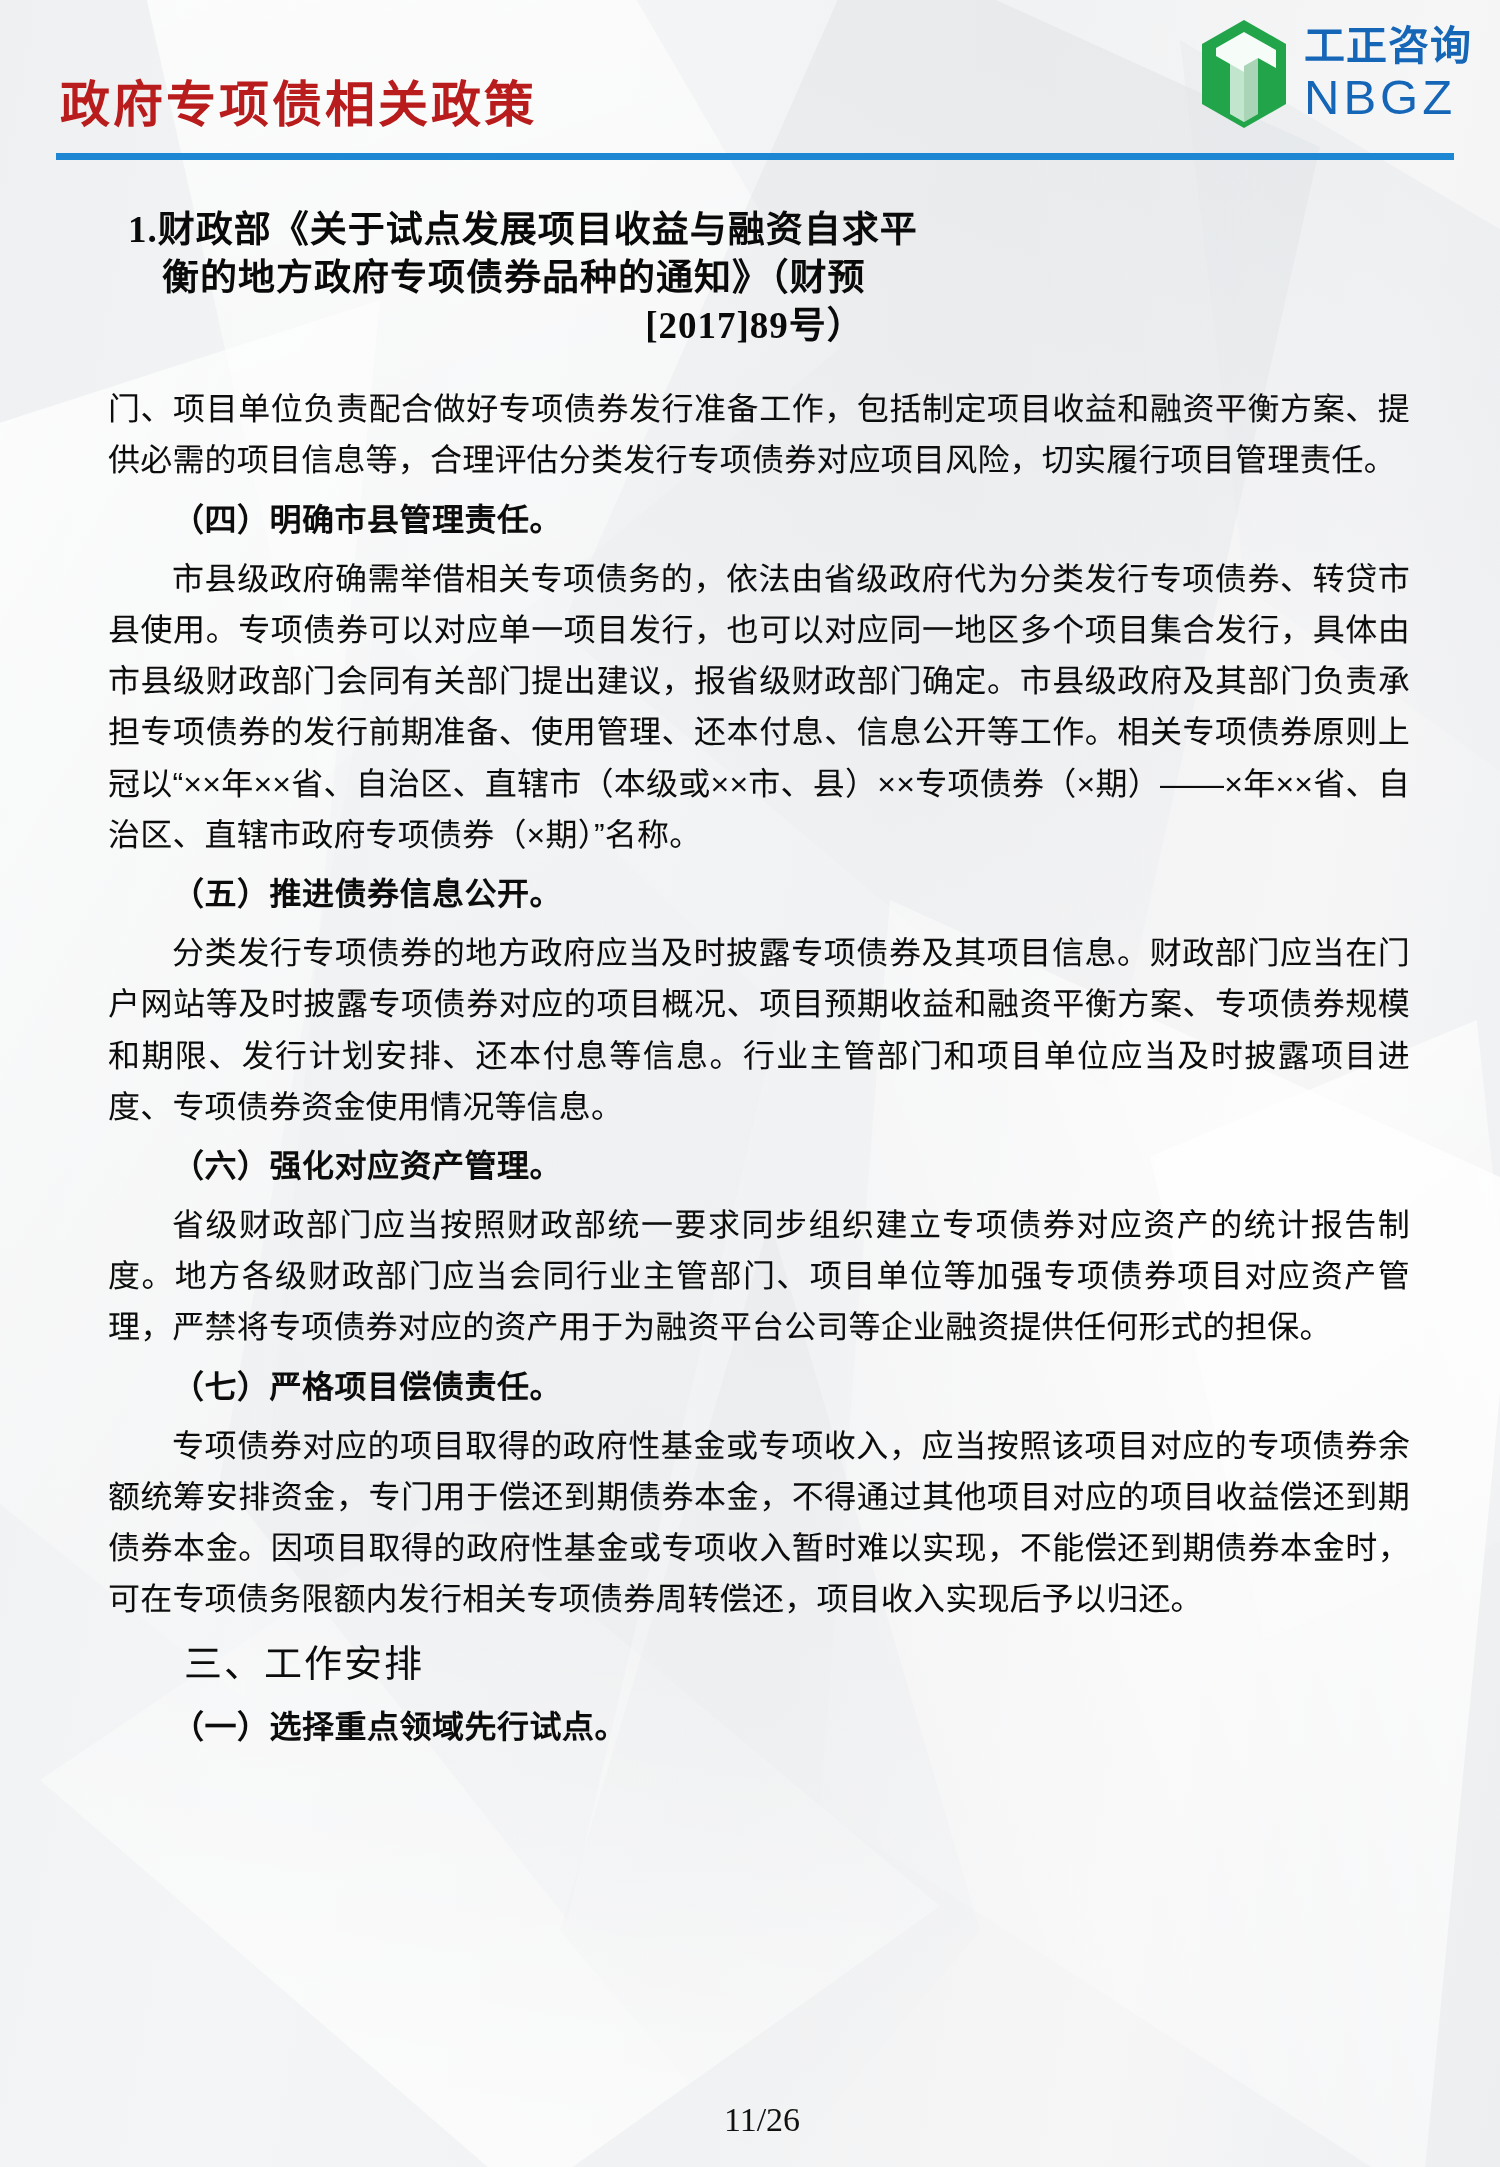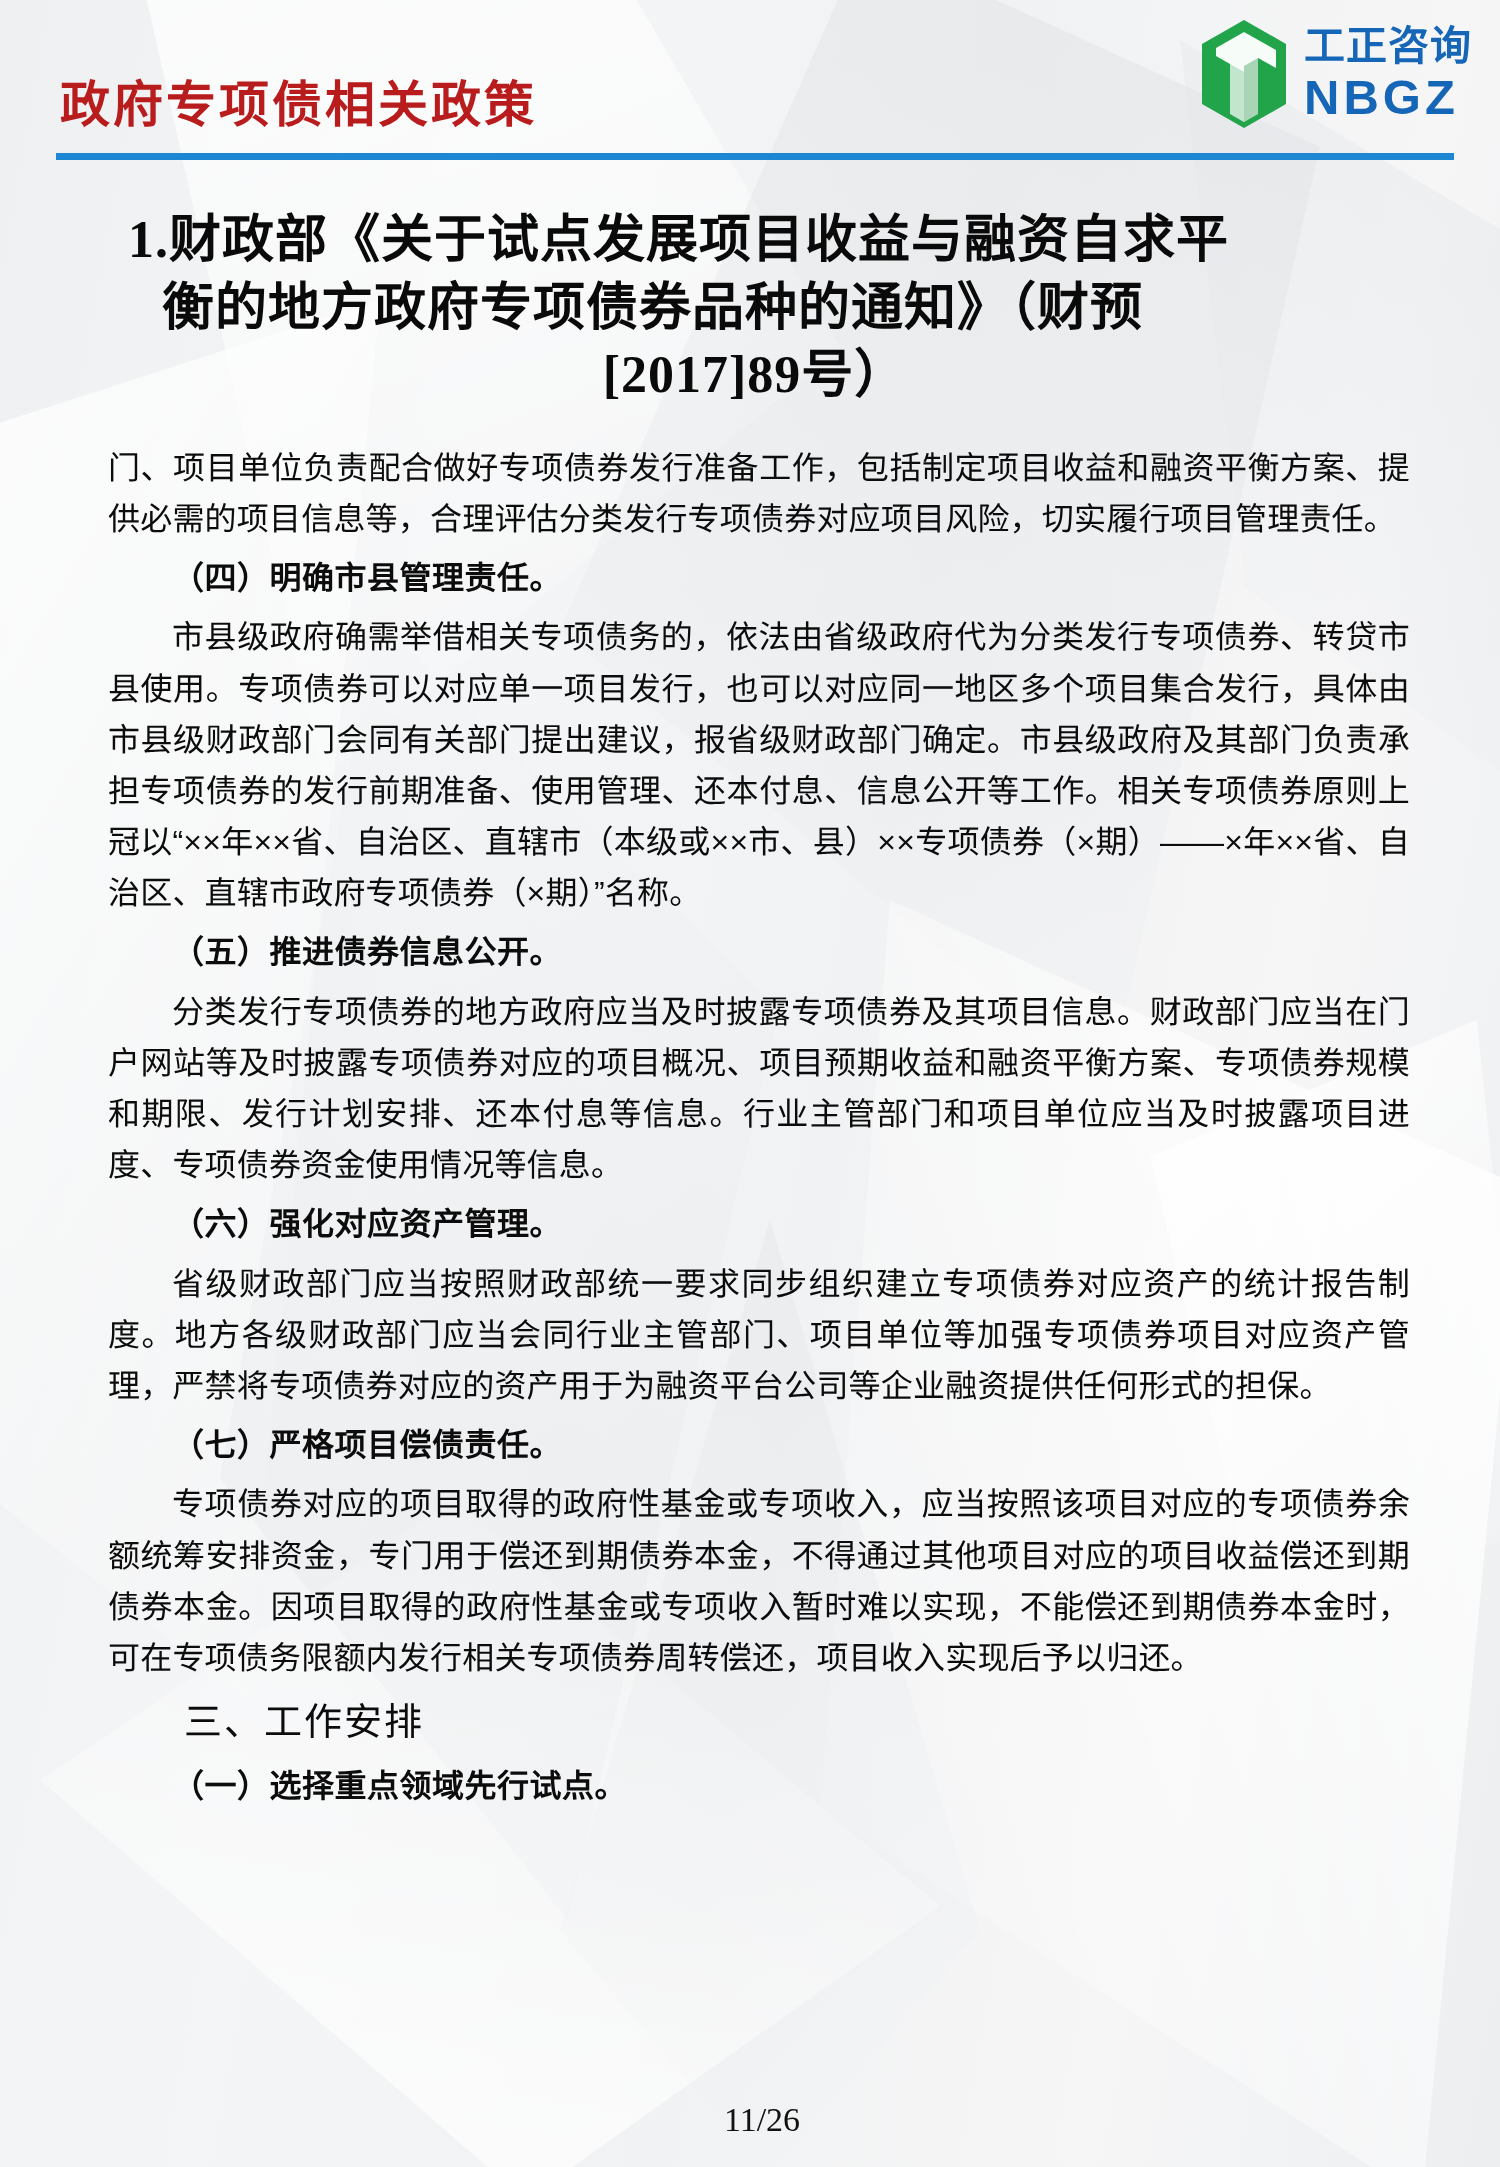--- a/index.html
+++ b/index.html
@@ -125,41 +125,41 @@
   }
   .logo-cn {
     font-family: "Liberation Sans", "DejaVu Sans", sans-serif;
     font-weight: 700;
     font-size: 41px;
     color: #1666b8;
     letter-spacing: 1px;
   }
   .logo-en {
     font-family: "Liberation Sans", "DejaVu Sans", sans-serif;
-    font-weight: 700;
+    font-weight: 400;
     font-size: 49px;
     color: #1666b8;
     letter-spacing: 4px;
     margin-top: 6px;
   }
   .header-rule {
     position: absolute;
     left: 56px;
     right: 46px;
     top: 153px;
     height: 7px;
     background: #1e87d4;
   }
 
   
   .doc-title {
     margin: 28px 118px 0 128px;
     font-family: "Liberation Serif", "DejaVu Serif", serif;
     font-weight: 700;
-    font-size: 52px;
+    font-size: 37px;
     line-height: 1.30;
     color: #0a0a0a;
     text-align: center;
     letter-spacing: 1px;
   }
   .doc-title .tl {
     display: block;
   }
   .doc-title .tl-1 { text-align: left; }
   .doc-title .tl-2 { text-align: left; padding-left: 34px; }

